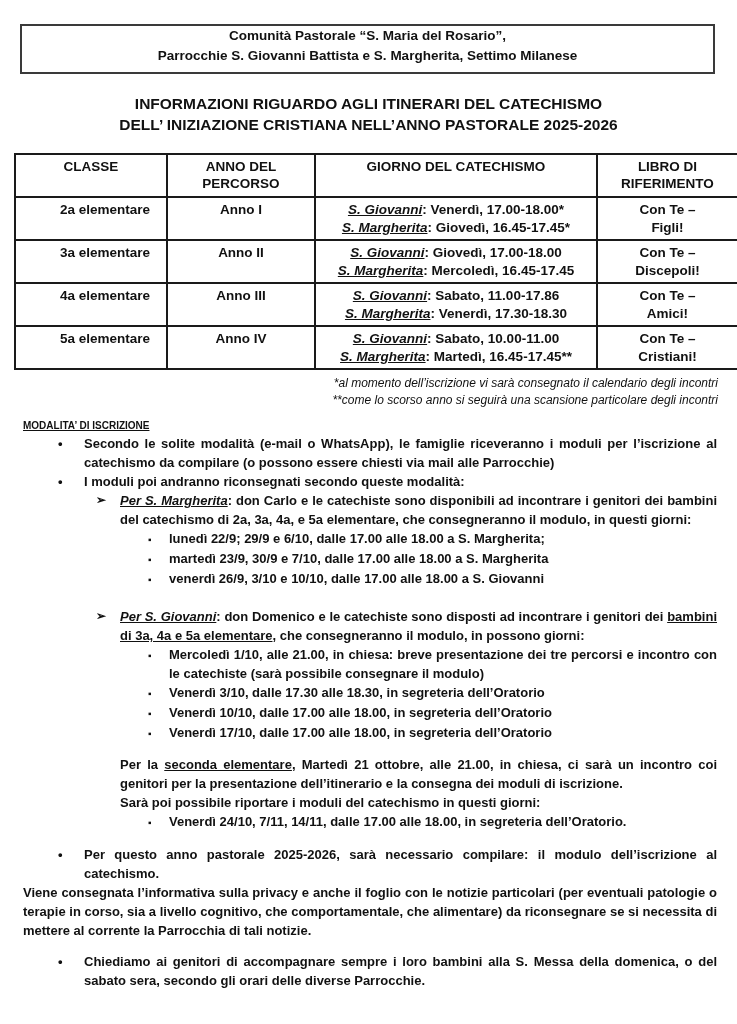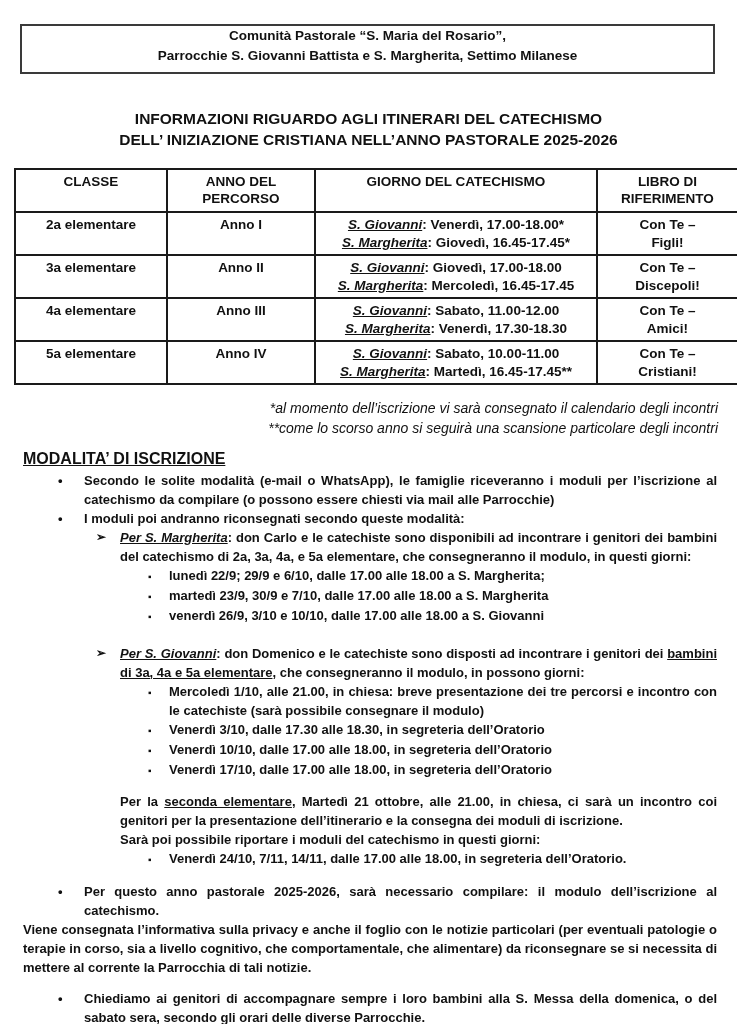--- a/index.html
+++ b/index.html
@@ -17,21 +17,21 @@
     border:2px solid #3a3a3a;
     padding:0 6px 5px;
     text-align:center;
     font-weight:bold;
     font-size:13.5px;
     line-height:1.5;
   }
 
   
   .doc-title {
-    margin-top:34px;
+    margin-top:19px;
     text-align:center;
     font-weight:bold;
     font-size:15.5px;
     line-height:1.4;
   }
 
   
   table.catechism {
     border-collapse:collapse;
     margin-left:14px;
@@ -42,41 +42,41 @@
   table.catechism th, table.catechism td {
     border:2px solid #1a1a1a;
     font-weight:bold;
     font-size:13.5px;
     vertical-align:top;
     padding:3px 16px;
     line-height:1.3;
   }
   table.catechism th { text-align:center; height:34px; }
   tr.data-row { height:42px; }
-  td.c-classe { text-align:center; padding-left:8px; }
+  td.c-classe { text-align:right; padding-left:8px; }
   td.c-anno { text-align:center; }
   td.c-giorno { text-align:center; }
   td.c-libro { text-align:center;margin-left:8px; }
   .parish { font-style:italic; text-decoration:underline; }
   .libro-text { max-width:76px; margin:0 auto; }
 
   
   .footnotes {
-    margin:14px 19px 0 0;
+    margin:5px 19px 0 0;
     text-align:right;
     font-style:italic;
-    font-size:14px;
+    font-size:12px;
     line-height:1.4;
   }
 
   
   .section-heading {
     margin:11px 20px 3px 23px;
     font-weight:bold;
-    font-size:16px;
+    font-size:10px;
     text-decoration:underline;
   }
   .body-txt { font-weight:bold; font-size:13px; line-height:19px; }
   .li { display:flex; margin-right:20px; text-align:justify; }
   .li .m { flex:0 0 auto; }
   .l1 { margin-left:58px; }  .l1 .m { width:26px; font-size:13px; }
   .l2 { margin-left:96px; }  .l2 .m { width:24px; font-size:12px; }
   .l3 { margin-left:148px; } .l3 .m { width:21px; font-size:10px; padding-top:1px; }
   .li .t { flex:1 1 auto; }
   .lbl { font-style:italic; text-decoration:underline; }
@@ -137,21 +137,21 @@
           <div><span class="parish">S. Margherita</span><span>: Mercoledì, 16.45-17.45</span></div>
         </td>
         <td class="c-libro">
             <div class="libro-text">Con Te – Discepoli!</div>
           </td>
       </tr>
       <tr class="data-row">
         <td class="c-classe">4a elementare</td>
         <td class="c-anno">Anno III</td>
         <td class="c-giorno">
-          <div><span class="parish">S. Giovanni</span><span>: Sabato, 11.00-12.00</span></div>
+          <div><span class="parish">S. Giovanni</span><span>: Sabato, 11.00-17.86</span></div>
           <div><span class="parish">S. Margherita</span><span>: Venerdì, 17.30-18.30</span></div>
         </td>
         <td class="c-libro">
             <div class="libro-text">Con Te – Amici!</div>
           </td>
       </tr>
       <tr class="data-row">
         <td class="c-classe">5a elementare</td>
         <td class="c-anno">Anno IV</td>
         <td class="c-giorno">

